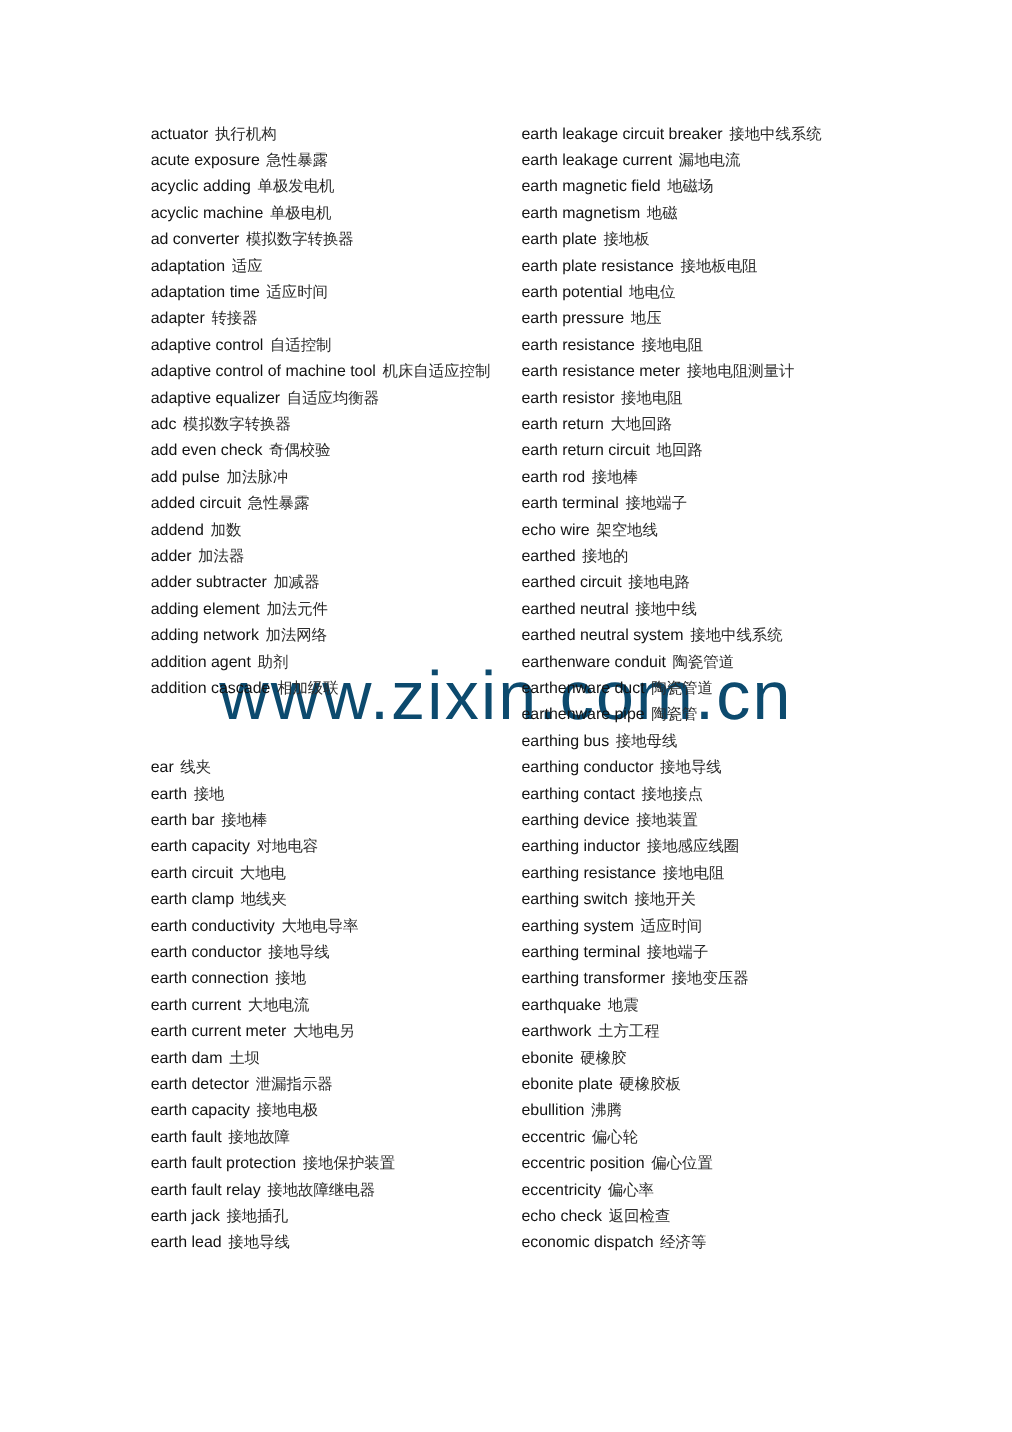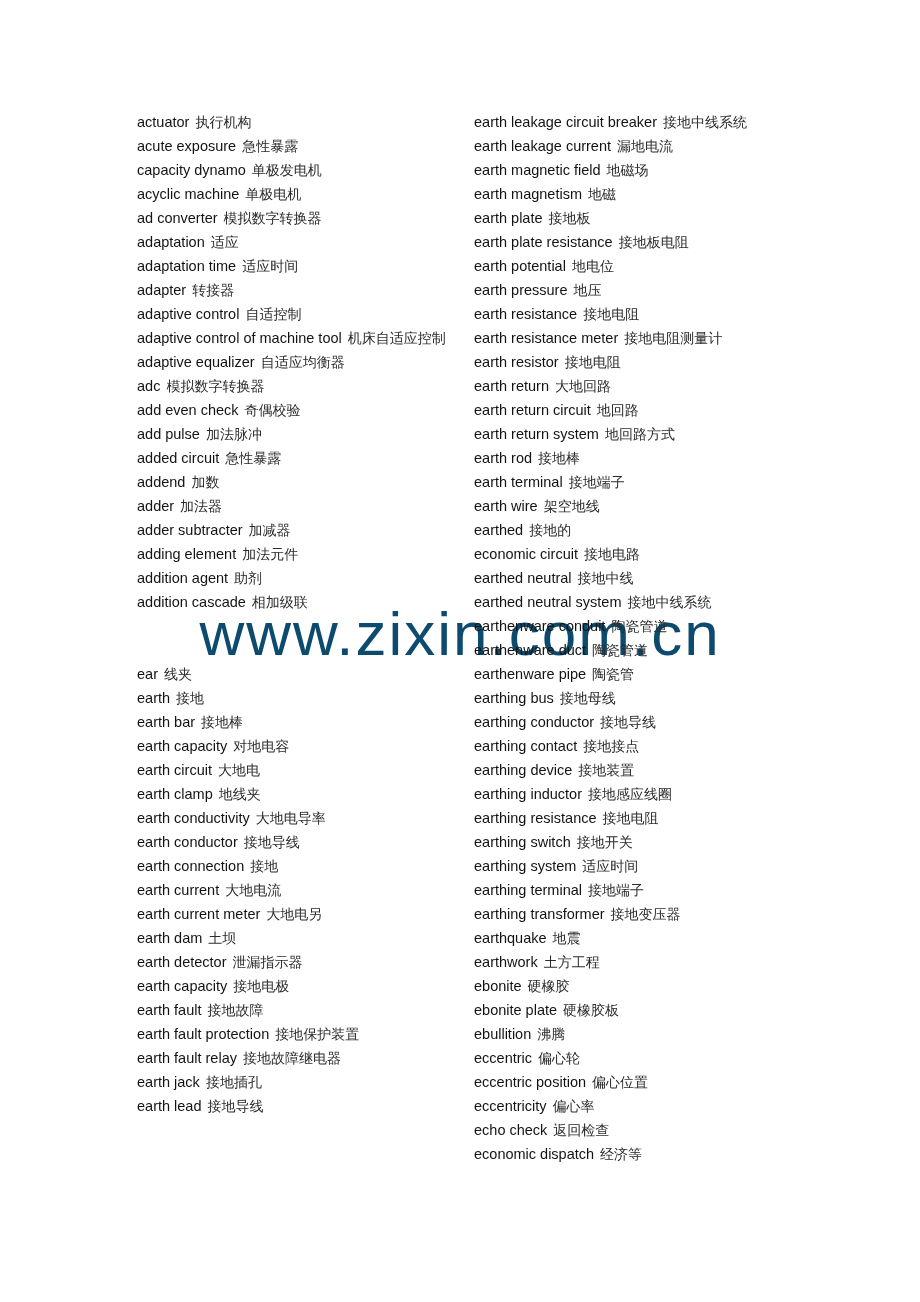--- a/index.html
+++ b/index.html
@@ -74,37 +74,38 @@
 <body>
 
 <div class="page">
 
   <div class="watermark">www.zixin.com.cn</div>
 
   <div class="columns">
     <div class="column column-left" id="col-left">
         <div class="entry"><span class="term">actuator</span><span class="gloss">执行机构</span></div>
         <div class="entry"><span class="term">acute exposure</span><span class="gloss">急性暴露</span></div>
-        <div class="entry"><span class="term">capacity dynamo</span><span class="gloss">单极发电机</span></div>
+        <div class="entry"><span class="term">acyclic adding</span><span class="gloss">单极发电机</span></div>
         <div class="entry"><span class="term">acyclic machine</span><span class="gloss">单极电机</span></div>
         <div class="entry"><span class="term">ad converter</span><span class="gloss">模拟数字转换器</span></div>
         <div class="entry"><span class="term">adaptation</span><span class="gloss">适应</span></div>
         <div class="entry"><span class="term">adaptation time</span><span class="gloss">适应时间</span></div>
         <div class="entry"><span class="term">adapter</span><span class="gloss">转接器</span></div>
         <div class="entry"><span class="term">adaptive control</span><span class="gloss">自适控制</span></div>
         <div class="entry"><span class="term">adaptive control of machine tool</span><span class="gloss">机床自适应控制</span></div>
         <div class="entry"><span class="term">adaptive equalizer</span><span class="gloss">自适应均衡器</span></div>
         <div class="entry"><span class="term">adc</span><span class="gloss">模拟数字转换器</span></div>
         <div class="entry"><span class="term">add even check</span><span class="gloss">奇偶校验</span></div>
         <div class="entry"><span class="term">add pulse</span><span class="gloss">加法脉冲</span></div>
         <div class="entry"><span class="term">added circuit</span><span class="gloss">急性暴露</span></div>
         <div class="entry"><span class="term">addend</span><span class="gloss">加数</span></div>
         <div class="entry"><span class="term">adder</span><span class="gloss">加法器</span></div>
         <div class="entry"><span class="term">adder subtracter</span><span class="gloss">加减器</span></div>
         <div class="entry"><span class="term">adding element</span><span class="gloss">加法元件</span></div>
+        <div class="entry"><span class="term">adding network</span><span class="gloss">加法网络</span></div>
         <div class="entry"><span class="term">addition agent</span><span class="gloss">助剂</span></div>
         <div class="entry"><span class="term">addition cascade</span><span class="gloss">相加级联</span></div>
         <div class="entry blank"></div>
         <div class="entry blank"></div>
         <div class="entry"><span class="term">ear</span><span class="gloss">线夹</span></div>
         <div class="entry"><span class="term">earth</span><span class="gloss">接地</span></div>
         <div class="entry"><span class="term">earth bar</span><span class="gloss">接地棒</span></div>
         <div class="entry"><span class="term">earth capacity</span><span class="gloss">对地电容</span></div>
         <div class="entry"><span class="term">earth circuit</span><span class="gloss">大地电</span></div>
         <div class="entry"><span class="term">earth clamp</span><span class="gloss">地线夹</span></div>
@@ -129,26 +130,25 @@
         <div class="entry"><span class="term">earth magnetism</span><span class="gloss">地磁</span></div>
         <div class="entry"><span class="term">earth plate</span><span class="gloss">接地板</span></div>
         <div class="entry"><span class="term">earth plate resistance</span><span class="gloss">接地板电阻</span></div>
         <div class="entry"><span class="term">earth potential</span><span class="gloss">地电位</span></div>
         <div class="entry"><span class="term">earth pressure</span><span class="gloss">地压</span></div>
         <div class="entry"><span class="term">earth resistance</span><span class="gloss">接地电阻</span></div>
         <div class="entry"><span class="term">earth resistance meter</span><span class="gloss">接地电阻测量计</span></div>
         <div class="entry"><span class="term">earth resistor</span><span class="gloss">接地电阻</span></div>
         <div class="entry"><span class="term">earth return</span><span class="gloss">大地回路</span></div>
         <div class="entry"><span class="term">earth return circuit</span><span class="gloss">地回路</span></div>
-        <div class="entry"><span class="term">earth return system</span><span class="gloss">地回路方式</span></div>
         <div class="entry"><span class="term">earth rod</span><span class="gloss">接地棒</span></div>
         <div class="entry"><span class="term">earth terminal</span><span class="gloss">接地端子</span></div>
-        <div class="entry"><span class="term">earth wire</span><span class="gloss">架空地线</span></div>
+        <div class="entry"><span class="term">echo wire</span><span class="gloss">架空地线</span></div>
         <div class="entry"><span class="term">earthed</span><span class="gloss">接地的</span></div>
-        <div class="entry"><span class="term">economic circuit</span><span class="gloss">接地电路</span></div>
+        <div class="entry"><span class="term">earthed circuit</span><span class="gloss">接地电路</span></div>
         <div class="entry"><span class="term">earthed neutral</span><span class="gloss">接地中线</span></div>
         <div class="entry"><span class="term">earthed neutral system</span><span class="gloss">接地中线系统</span></div>
         <div class="entry"><span class="term">earthenware conduit</span><span class="gloss">陶瓷管道</span></div>
         <div class="entry"><span class="term">earthenware duct</span><span class="gloss">陶瓷管道</span></div>
         <div class="entry"><span class="term">earthenware pipe</span><span class="gloss">陶瓷管</span></div>
         <div class="entry"><span class="term">earthing bus</span><span class="gloss">接地母线</span></div>
         <div class="entry"><span class="term">earthing conductor</span><span class="gloss">接地导线</span></div>
         <div class="entry"><span class="term">earthing contact</span><span class="gloss">接地接点</span></div>
         <div class="entry"><span class="term">earthing device</span><span class="gloss">接地装置</span></div>
         <div class="entry"><span class="term">earthing inductor</span><span class="gloss">接地感应线圈</span></div>

